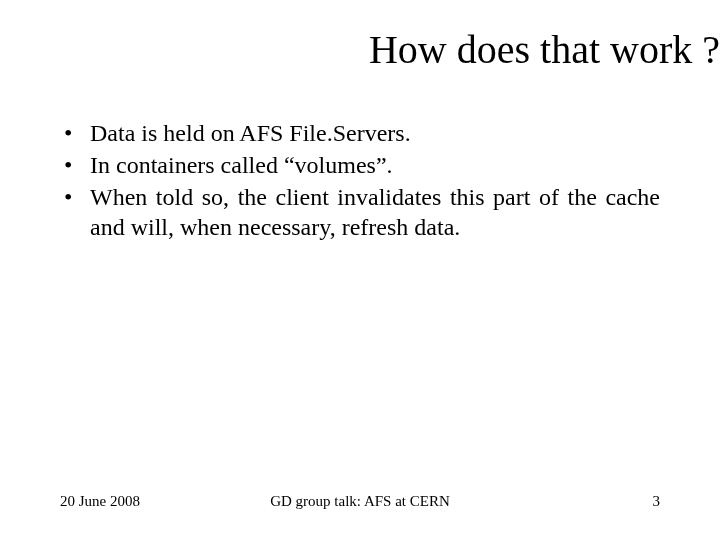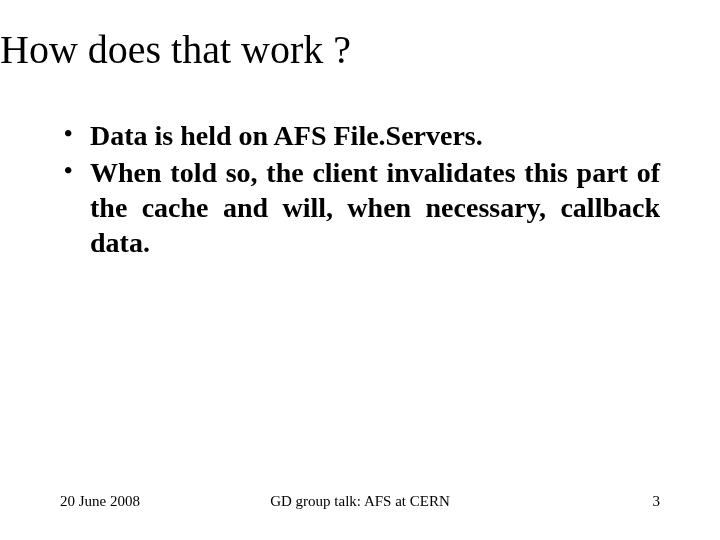--- a/index.html
+++ b/index.html
@@ -16,43 +16,42 @@
     position: relative;
     width: 720px;
     height: 540px;
     box-sizing: border-box;
   }
   .title {
     position: absolute;
     top: 26px;
     left: 0;
     width: 100%;
-    text-align: left;
+    text-align: right;
     font-size: 40px;
     font-weight: 400;
   }
   .body {
     position: absolute;
     top: 118px;
     left: 60px;
     right: 60px;
   }
   ul.bullets {
     list-style: none;
     margin: 0;
     padding: 0;
   }
   ul.bullets > li {
     position: relative;
     padding-left: 30px;
-    font-size: 28px;
+    font-size: 24px;
     line-height: 1.25;
     text-align: justify;
     margin-bottom: 2px;
-    font-weight: bold;
   }
   ul.bullets > li::before {
     content: "•";
     position: absolute;
     left: 4px;
     top: 0;
     font-size: 24px;
   }
   .footer {
     position: absolute;
@@ -78,21 +77,22 @@
 </head>
 <body>
 
 <div class="slide">
 
   <div class="title">How does that work ?</div>
 
   <div class="body">
     <ul class="bullets">
       <li>Data is held on AFS File.Servers.</li>
-      <li>When told so, the client invalidates this part of the cache and will, when necessary, callback data.</li>
+      <li>In containers called “volumes”.</li>
+      <li>When told so, the client invalidates this part of the cache and will, when necessary, refresh data.</li>
     </ul>
   </div>
 
   <div class="footer">
     <span class="left">20 June 2008</span>
     <span class="center">GD group talk: AFS at CERN</span>
     <span class="right">3</span>
   </div>
 
 </div>

